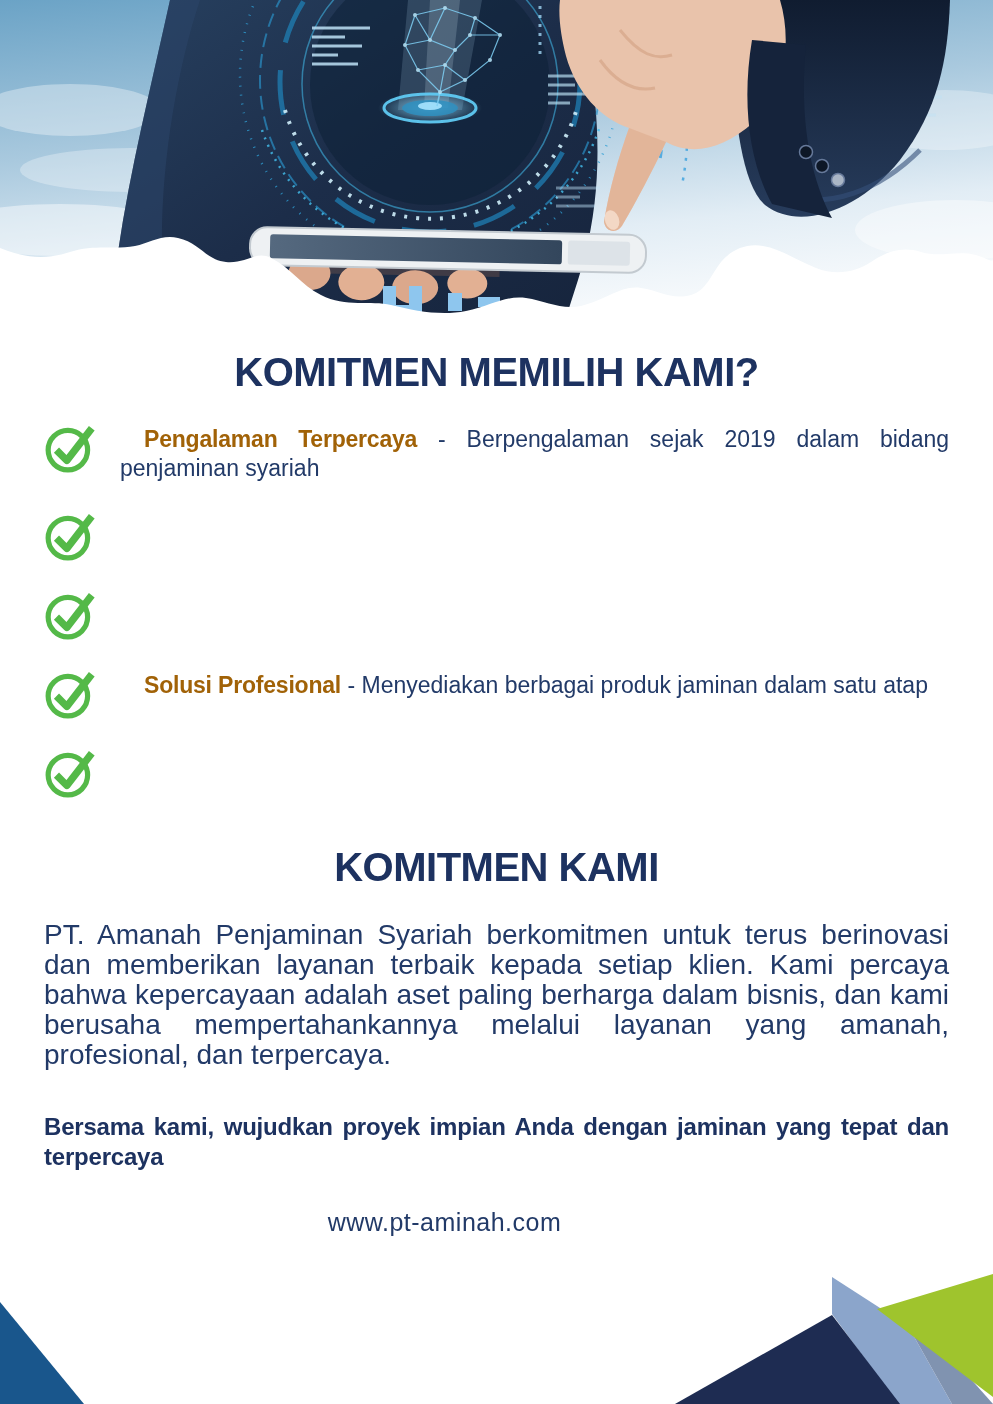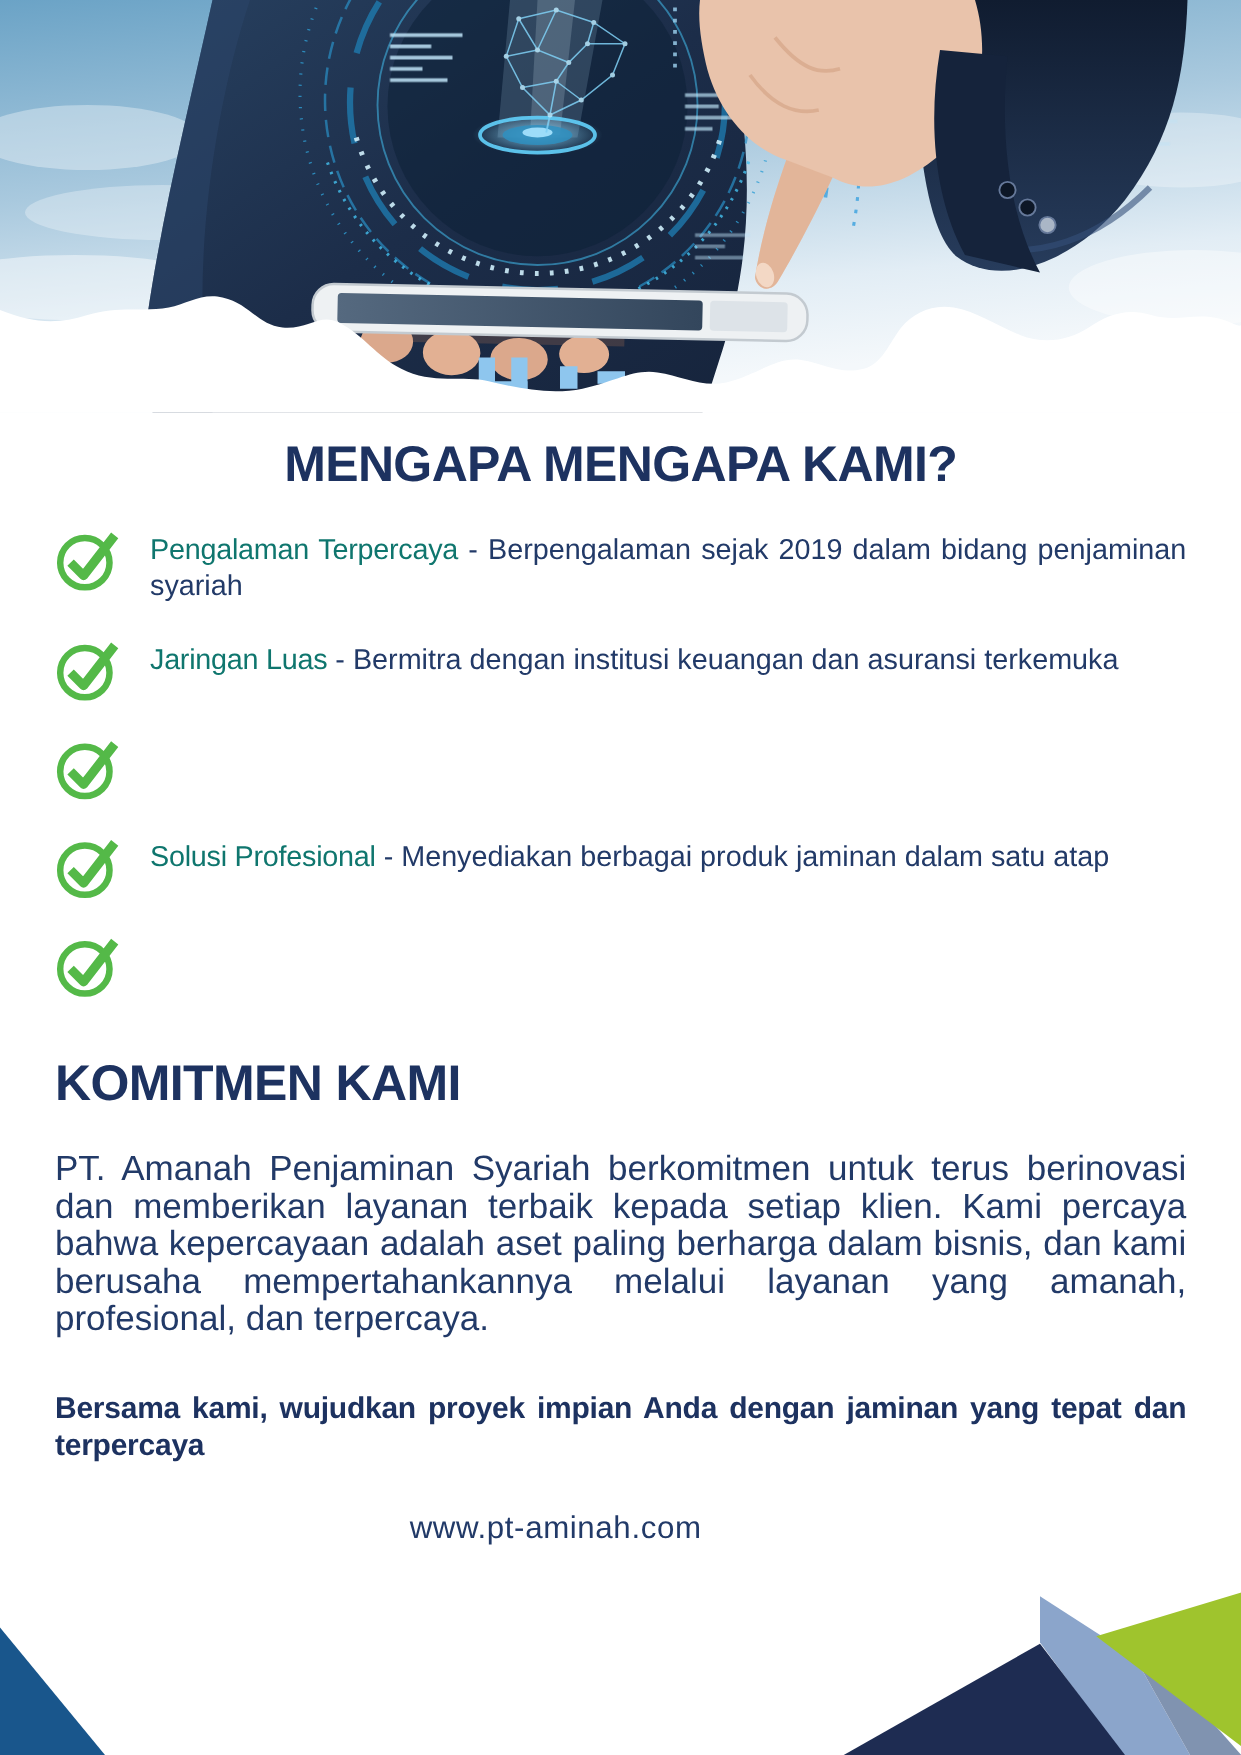--- a/index.html
+++ b/index.html
@@ -17,23 +17,23 @@
     margin:20px 0 0;text-align:center;
     font-size:40px;font-weight:700;letter-spacing:-0.5px;color:#1d3260;
   }
   ul.why-list{margin:30px 0 0;padding:0;display:flex;flex-direction:column;gap:30px;}
   ul.why-list li{list-style:none;display:flex;align-items:flex-start;gap:22px;}
   .check-wrap{flex:none;width:54px;height:54px;margin-top:-5px;}
   .check-wrap svg{width:54px;height:54px;display:block;}
   ul.why-list p{
     margin:0;font-size:23px;line-height:29px;text-align:justify;color:#223a68;
   }
-  ul.why-list strong{font-weight:400;color:#0f766e;letter-spacing:-0.2px;}
+  ul.why-list strong{font-weight:700;color:#a16207;letter-spacing:-0.2px;margin-left:24px;}
   h2.subtitle{
-    margin:46px 0 0;
+    margin:46px 0 0;text-align:center;
     font-size:40px;font-weight:700;letter-spacing:-0.5px;color:#1d3260;
   }
   p.commit{
     margin:30px 0 0;font-size:28px;line-height:30px;
     text-align:justify;color:#223a68;
   }
   p.tagline{
     margin:42px 0 0;font-size:24px;line-height:30px;font-weight:700;
     text-align:justify;color:#1d3260;letter-spacing:-0.2px;
   }
@@ -197,42 +197,40 @@
         C836,276 856,272 871,262
         C886,252 901,246 921,252
         C941,258 956,250 976,255
         C986,258 991,262 993,260
         L993,330 L0,330 Z"></path>
     </svg>
   </div>
 
   <div class="content">
 
-    <h1 class="title">MENGAPA MENGAPA KAMI?</h1>
+    <h1 class="title">KOMITMEN MEMILIH KAMI?</h1>
 
     <ul class="why-list">
       <li>
         <span class="check-wrap">
           <svg viewBox="0 0 52 52">
               <circle cx="23" cy="29" r="19" fill="none" stroke="#54b948" stroke-width="5"></circle>
               <path d="M12 29 L22 39 L46 8" fill="none" stroke="#54b948" stroke-width="7" stroke-linejoin="round"></path>
             </svg>
         </span>
         <p><strong>Pengalaman Terpercaya</strong>
           <span>- Berpengalaman sejak 2019 dalam bidang penjaminan syariah</span></p>
       </li>
       <li>
         <span class="check-wrap">
           <svg viewBox="0 0 52 52">
               <circle cx="23" cy="29" r="19" fill="none" stroke="#54b948" stroke-width="5"></circle>
               <path d="M12 29 L22 39 L46 8" fill="none" stroke="#54b948" stroke-width="7" stroke-linejoin="round"></path>
             </svg>
         </span>
-        <p><strong>Jaringan Luas</strong>
-          <span>- Bermitra dengan institusi keuangan dan asuransi terkemuka</span></p>
       </li>
       <li>
         <span class="check-wrap">
           <svg viewBox="0 0 52 52">
               <circle cx="23" cy="29" r="19" fill="none" stroke="#54b948" stroke-width="5"></circle>
               <path d="M12 29 L22 39 L46 8" fill="none" stroke="#54b948" stroke-width="7" stroke-linejoin="round"></path>
             </svg>
         </span>
       </li>
       <li>

